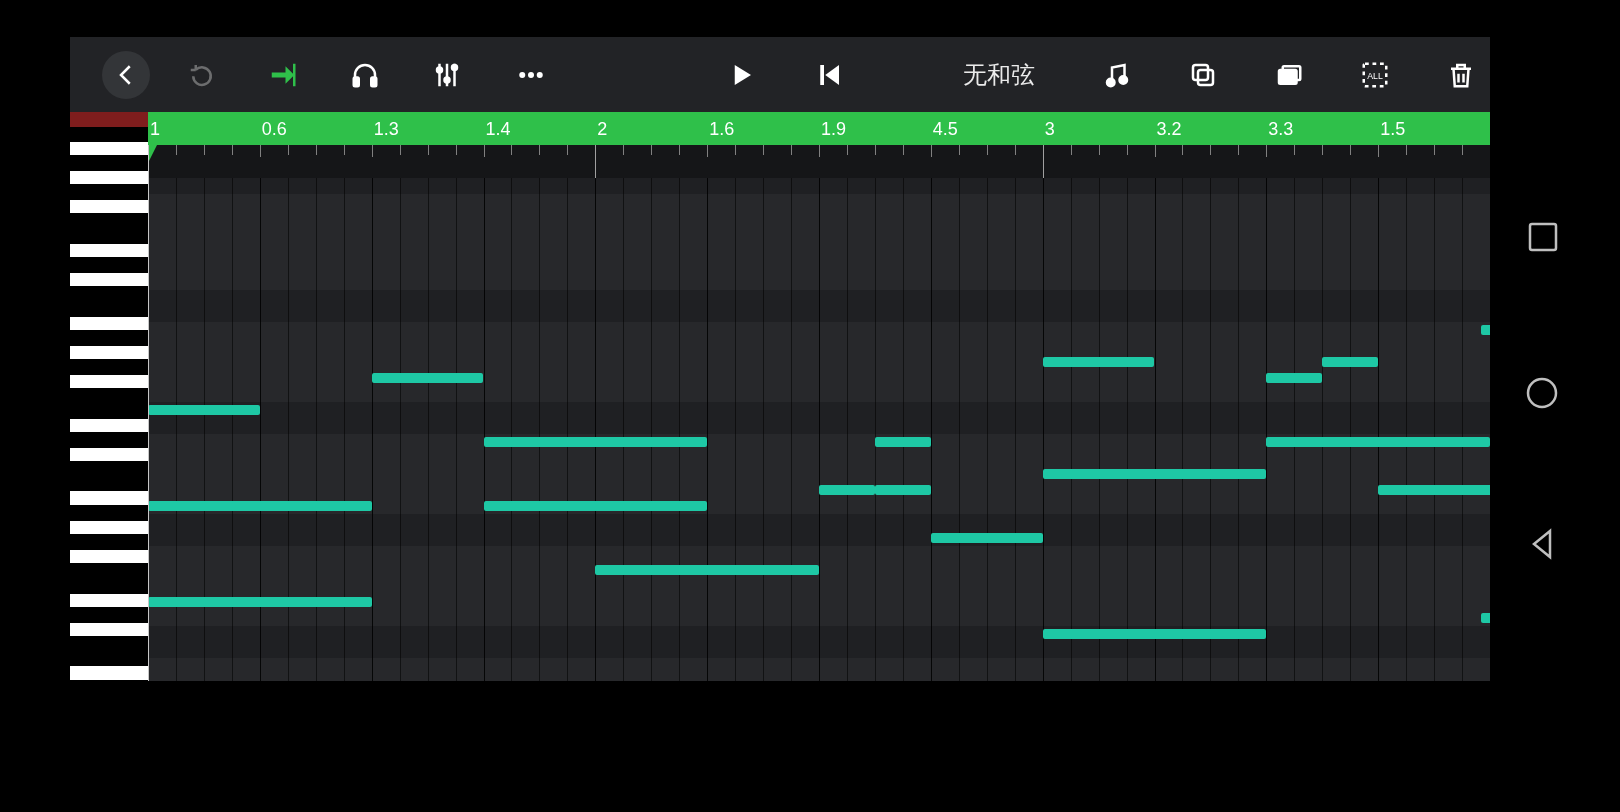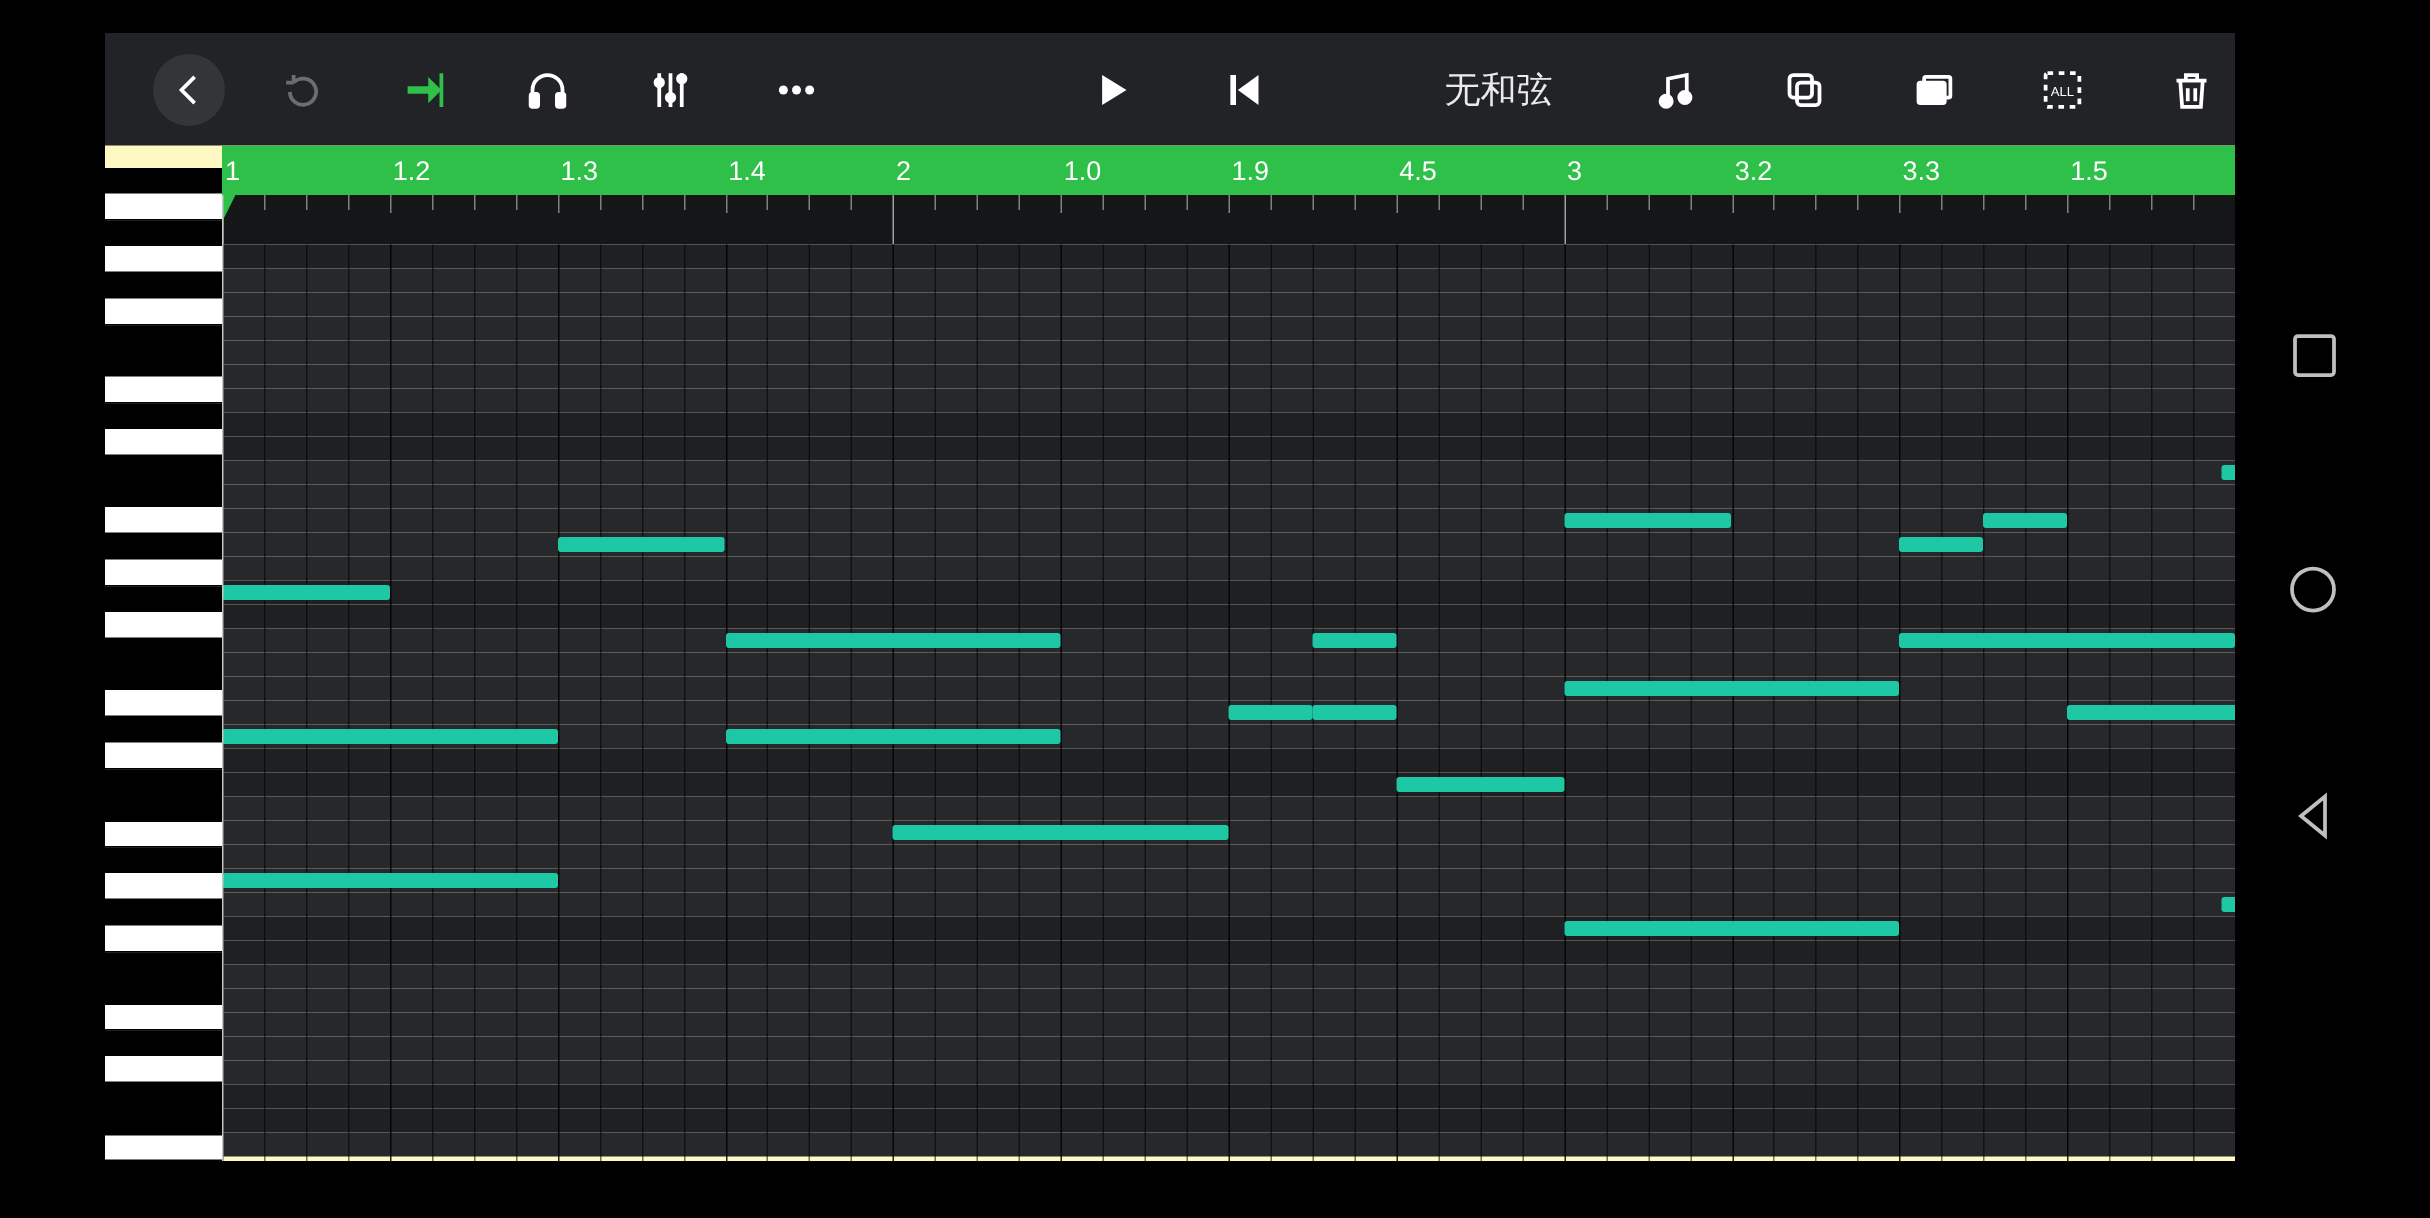--- a/index.html
+++ b/index.html
@@ -4,21 +4,21 @@
   <style>
     * { margin:0; padding:0; box-sizing:border-box; -webkit-font-smoothing:antialiased; }
     html,body { width:1620px; height:812px; background:#000; font-family:"Helvetica Neue",Arial,sans-serif; overflow:hidden; }
     #device { position:absolute; left:0; top:0; width:1620px; height:812px; background:#000; }
 
     
     .nav-btn { position:absolute; right:60px; display:flex; align-items:center; justify-content:center; }
     .nav-btn svg { stroke:#bfbfbf; fill:none; stroke-width:2.5; }
 
     
-    #app { position:absolute; left:70px; top:22px; width:1420px; height:752px; background:#fef9c3; overflow:hidden; }
+    #app { position:absolute; left:70px; top:37px; width:1420px; height:644px; background:#7f1d1d; overflow:hidden; }
 
     
     #toolbar { position:absolute; left:0; top:0; width:100%; height:75px; background:#222326; display:flex; align-items:center; }
     .tb-icon { color:#fff; display:flex; align-items:center; justify-content:center; }
     .tb-icon svg { width:30px; height:30px; }
     .tb-back { position:absolute; left:32px; width:48px; height:48px; border-radius:24px; background:#333538; }
     .tb-undo { position:absolute; left:112px; width:40px; height:40px; opacity:.55; }
     .tb-fwd  { position:absolute; left:198px; }
     .tb-hph  { position:absolute; left:280px; }
     .tb-mix  { position:absolute; left:362px; }
@@ -210,25 +210,25 @@
         <div class="p-key black"></div>
         <div class="p-key black"></div>
         <div class="p-key"></div>
       </div>
 
     <div id="timeline-wrap">
       <div id="scroll">
         <div id="inner">
           <div id="ruler">
               <span class="tick-label" style="left: 2px;">1</span>
-              <span class="tick-label" style="left: 113.833px;">1.2</span>
+              <span class="tick-label" style="left: 113.833px;">0.6</span>
               <span class="tick-label" style="left: 225.667px;">1.3</span>
               <span class="tick-label" style="left: 337.5px;">1.4</span>
               <span class="tick-label" style="left: 449.333px;">2</span>
-              <span class="tick-label" style="left: 561.167px;">1.0</span>
+              <span class="tick-label" style="left: 561.167px;">1.6</span>
               <span class="tick-label" style="left: 673px;">1.9</span>
               <span class="tick-label" style="left: 784.833px;">4.5</span>
               <span class="tick-label" style="left: 896.667px;">3</span>
               <span class="tick-label" style="left: 1008.5px;">3.2</span>
               <span class="tick-label" style="left: 1120.33px;">3.3</span>
               <span class="tick-label" style="left: 1232.17px;">1.5</span>
             </div>
           <div id="playhead-flag" style="left: -9px;"></div>
           <div id="playhead-line" style="left: -1px;"></div>
           <div id="tick-strip">

